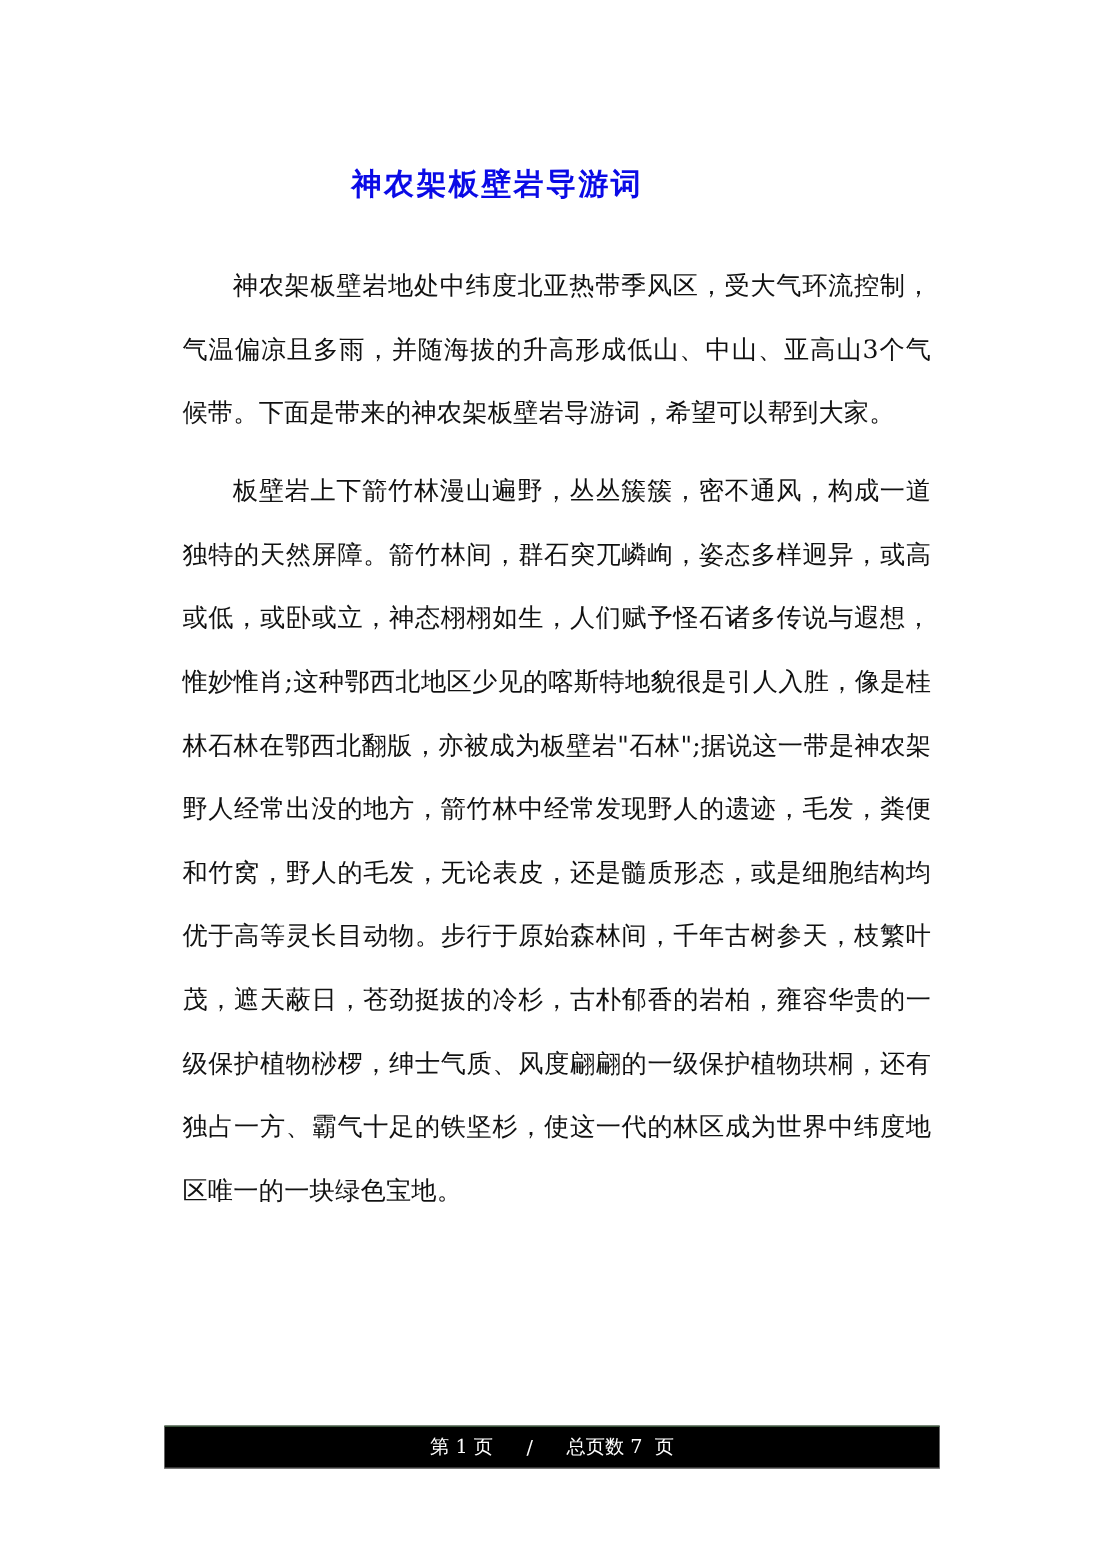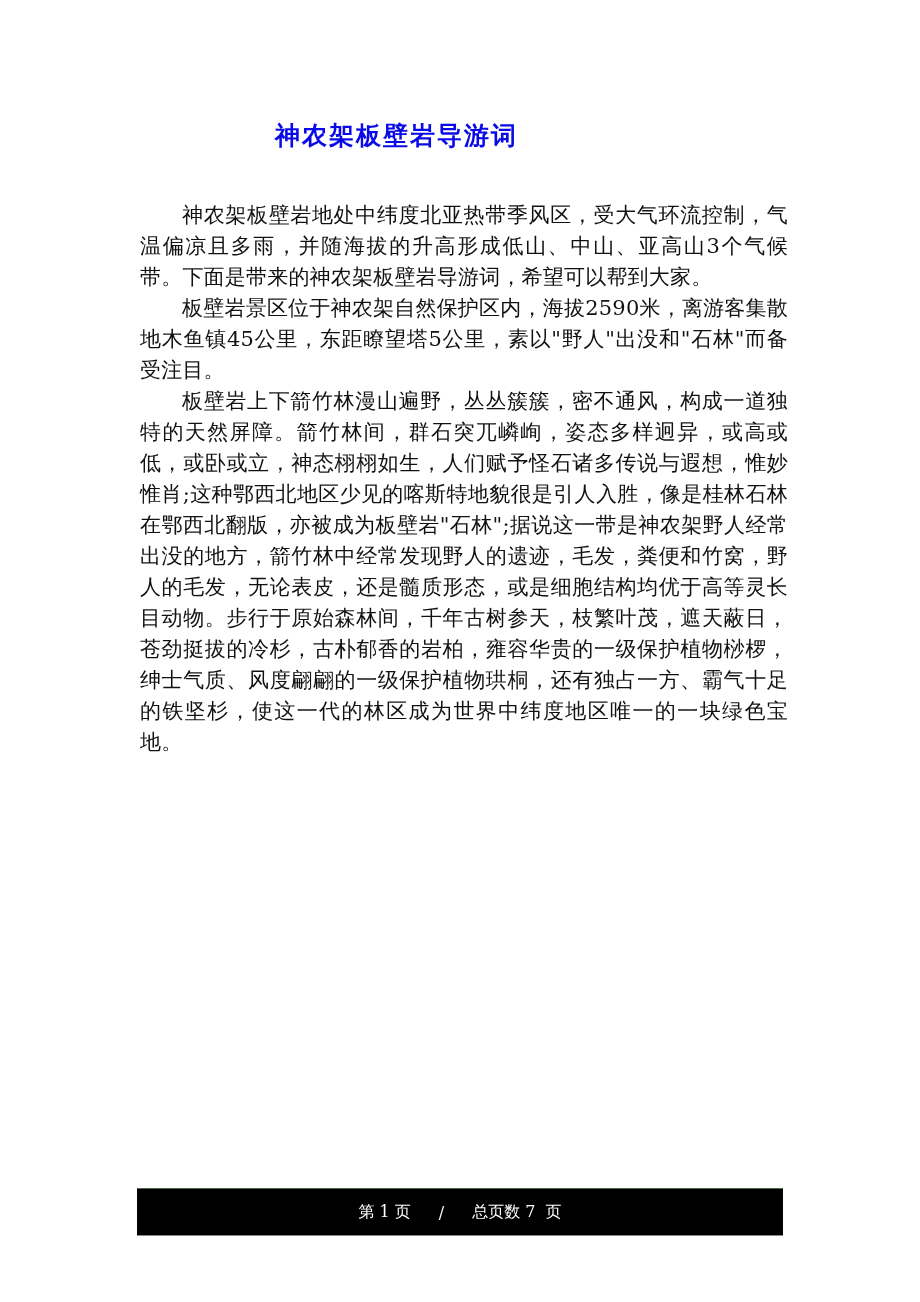--- a/index.html
+++ b/index.html
@@ -25,43 +25,43 @@
       top: 116px;
       left: 0;
       width: 793px;
       text-align: center;
       font-family: "DejaVu Sans", "Liberation Sans", sans-serif;
       font-weight: bold;
       font-size: 25px;
       letter-spacing: 2px;
       color: #0a0ae6;
       line-height: 40px;
-      margin: 0;
+      margin: 18px;
     }
     .body-text {
       position: absolute;
       left: 140px;
       top: 200px;
       width: 648px;
     }
     .para {
-      margin: 0;
+      margin: 12px;
       font-size: 21px;
-      line-height: 31px;
+      line-height: 53px;
       text-indent: 2em;
       text-align: justify;
       letter-spacing: 0.2px;
       word-break: break-all;
     }
     .footer-bar {
       position: absolute;
       left: 137px;
       top: 1188px;
       width: 646px;
-      height: 48px;
+      height: 36px;
       background: #000000;
       border-top: 1px solid #4a6a4a;
       border-bottom: 1px solid #8a8a8a;
       box-sizing: border-box;
       display: flex;
       align-items: center;
       justify-content: center;
       color: #ffffff;
       font-size: 16px;
       font-family: "DejaVu Serif", "Liberation Serif", serif;
@@ -70,21 +70,20 @@
     .footer-sep { margin: 0 28px; }
   </style>
 </head>
 <body>
 
 <div class="page">
   <h1 class="doc-title">神农架板壁岩导游词</h1>
 
   <div class="body-text">
     <p class="para">神农架板壁岩地处中纬度北亚热带季风区，受大气环流控制，气温偏凉且多雨，并随海拔的升高形成低山、中山、亚高山3个气候带。下面是带来的神农架板壁岩导游词，希望可以帮到大家。</p>
-    <p class="para">板壁岩景区位于神农架自然保护区内，海拔2590米，离游客集散地木鱼镇45公里，东距瞭望塔5公里，素以"野人"出没和"石林"而备受注目。</p>
     <p class="para">板壁岩上下箭竹林漫山遍野，丛丛簇簇，密不通风，构成一道独特的天然屏障。箭竹林间，群石突兀嶙峋，姿态多样迥异，或高或低，或卧或立，神态栩栩如生，人们赋予怪石诸多传说与遐想，惟妙惟肖;这种鄂西北地区少见的喀斯特地貌很是引人入胜，像是桂林石林在鄂西北翻版，亦被成为板壁岩"石林";据说这一带是神农架野人经常出没的地方，箭竹林中经常发现野人的遗迹，毛发，粪便和竹窝，野人的毛发，无论表皮，还是髓质形态，或是细胞结构均优于高等灵长目动物。步行于原始森林间，千年古树参天，枝繁叶茂，遮天蔽日，苍劲挺拔的冷杉，古朴郁香的岩柏，雍容华贵的一级保护植物桫椤，绅士气质、风度翩翩的一级保护植物珙桐，还有独占一方、霸气十足的铁坚杉，使这一代的林区成为世界中纬度地区唯一的一块绿色宝地。</p>
   </div>
 
   <div class="footer-bar">
     <span>第 1 页</span>
     <span class="footer-sep">/</span>
     <span>总页数 7  页</span>
   </div>
 </div>
 

